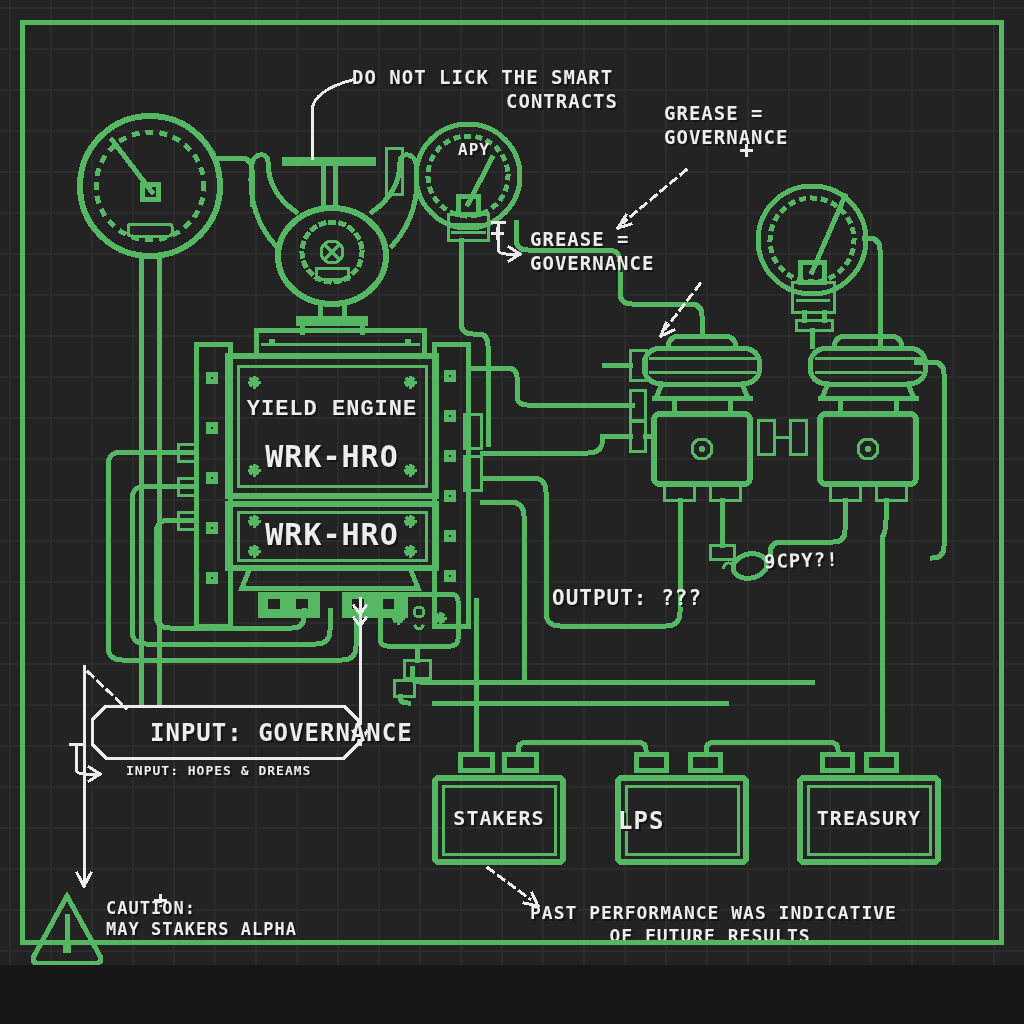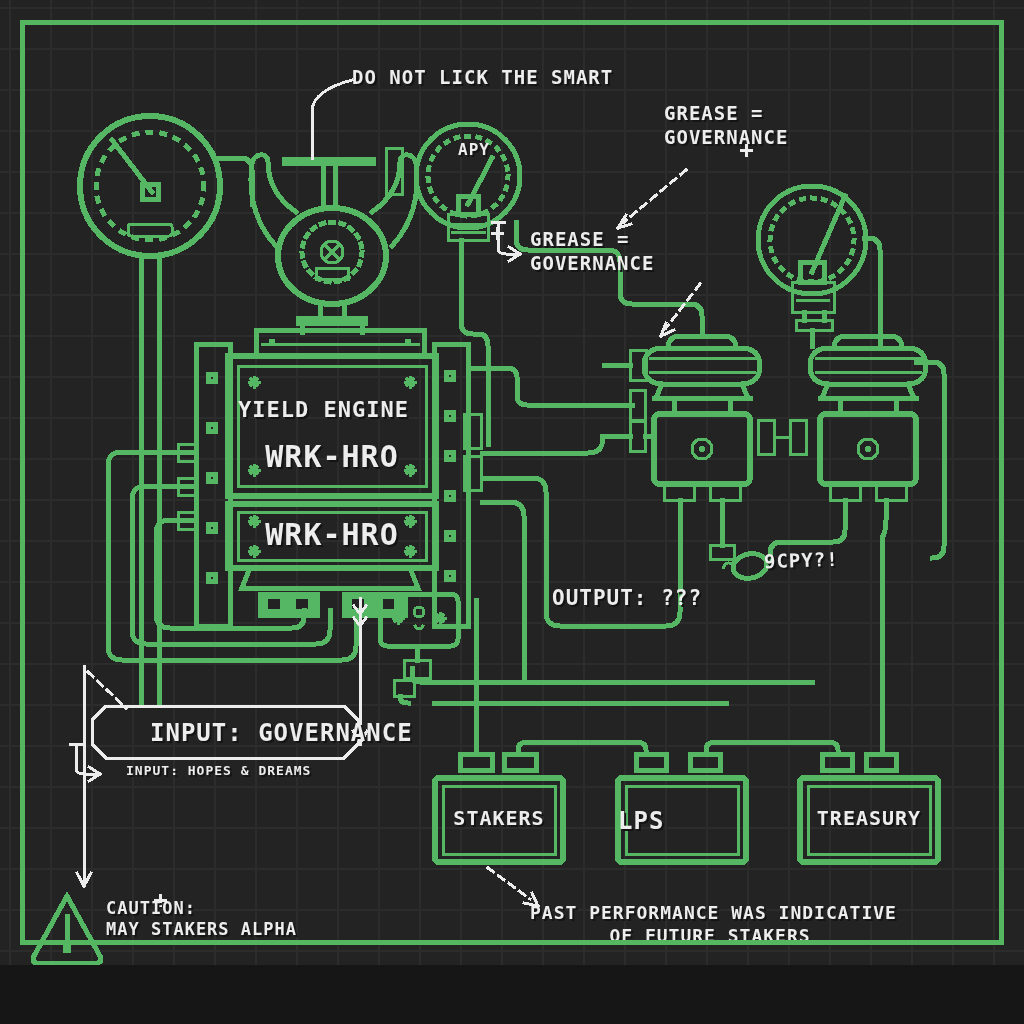--- a/index.html
+++ b/index.html
@@ -276,35 +276,36 @@
       <path class="white3" d="M538,906 L524,903 M538,906 L532,893"></path>
 
       <use href="#sparkw" x="497" y="233"></use>
       <use href="#sparkw" x="746" y="150"></use>
       <use href="#sparkw" x="160" y="900"></use>
     </g>
   </svg>
 
   <div class="px" style="left:352px;top:66px;font-size:19px;width:266px;">
     <div>DO NOT LICK THE SMART</div>
+    <div style="text-align:right;">CONTRACTS</div>
   </div>
 
   <div class="px" style="left:664px;top:102px;font-size:19px;">
     <div>GREASE =</div>
     <div>GOVERNANCE</div>
   </div>
 
   <div class="px" style="left:530px;top:228px;font-size:19px;">
     <div>GREASE =</div>
     <div>GOVERNANCE</div>
   </div>
 
   <div class="px" style="left:446px;top:140px;width:44px;text-align:right;font-size:16px;">APY</div>
 
-  <div class="px" style="left:238px;top:396px;width:188px;text-align:left;font-size:22px;">YIELD ENGINE</div>
+  <div class="px" style="left:238px;top:396px;width:188px;text-align:center;font-size:22px;font-family:Liberation Mono, monospace;">YIELD ENGINE</div>
   <div class="px" style="left:238px;top:438px;width:188px;text-align:center;font-size:30px;">WRK-HRO</div>
   <div class="px" style="left:238px;top:516px;width:188px;text-align:center;font-size:30px;">WRK-HRO</div>
 
   <div class="px" style="left:552px;top:585px;font-size:21px;">OUTPUT: ???</div>
 
   <div class="px" style="left:764px;top:549px;font-size:19px;transform:rotate(-2deg);">9CPY?!</div>
 
   <div class="px" style="left:150px;top:718px;font-size:24px;">INPUT: GOVERNANCE</div>
 
   <div class="px" style="left:126px;top:763px;font-size:13px;">INPUT: HOPES &amp; DREAMS</div>
@@ -313,17 +314,17 @@
     <div>CAUTION:</div>
     <div>MAY STAKERS ALPHA</div>
   </div>
 
   <div class="px" style="left:435px;top:806px;width:128px;text-align:center;font-size:20px;">STAKERS</div>
   <div class="px" style="left:618px;top:806px;width:128px;text-align:left;font-size:24px;">LPS</div>
   <div class="px" style="left:800px;top:806px;width:138px;text-align:center;font-size:20px;">TREASURY</div>
 
   <div class="px" style="left:530px;top:902px;width:360px;text-align:center;font-size:18px;">
     <div>PAST PERFORMANCE WAS INDICATIVE</div>
-    <div>OF FUTURE STAKERS</div>
+    <div>OF FUTURE RESULTS</div>
   </div>
 
   <div id="frame"></div>
 </div>
 
 </body></html>

